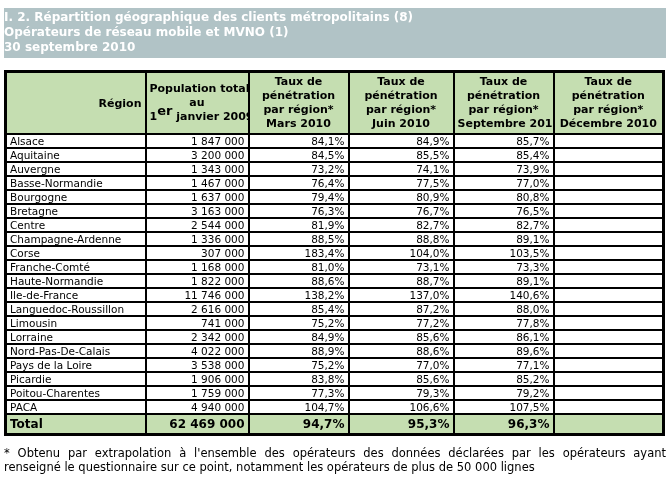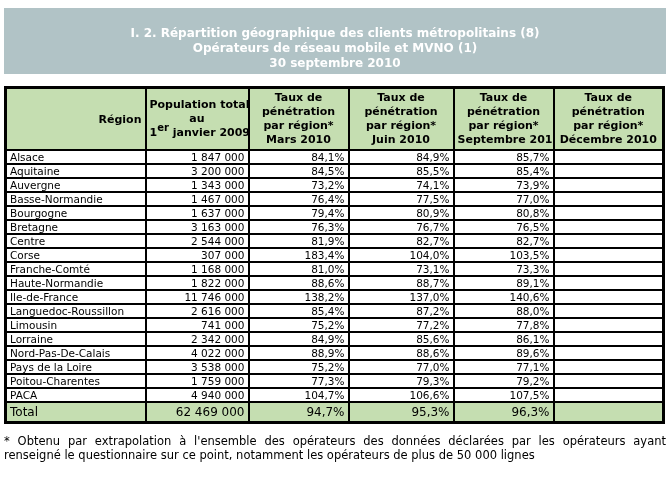--- a/index.html
+++ b/index.html
@@ -15,25 +15,25 @@
     margin: 0; padding: 0;
     width: 670px; height: 497px;
     background: #ffffff;
     font-family: "DejaVu Sans", "Liberation Sans", sans-serif;
     color: var(--text-color);
   }
   .banner {
     margin: 8px 4px 0 4px;
     background: var(--banner-bg);
     color: var(--banner-text);
-    text-align: center;
+    text-align: left;
     font-weight: bold;
     font-size: 12px;
     line-height: 15px;
-    padding: 18px 0 3px 0;
+    padding: 2px 0 3px 0;
   }
   table.data {
     margin: 12px 0 0 4px;
     width: 658px;
     border-collapse: collapse;
     table-layout: fixed;
     border: 3px solid var(--border-color);
   }
   table.data th, table.data td {
     border: 2px solid var(--border-color);
@@ -45,33 +45,33 @@
     font-size: 11px;
     font-weight: bold;
     vertical-align: middle;
     height: 58px;
     padding: 2px 3px;
   }
   th.h-left { text-align: right; }
   th.h-center { text-align: center; }
   .th-multiline { white-space: pre-line; display: block; line-height: 14px; }
   .th-month { display: block; line-height: 14px; }
-  sup { font-size: 10px; vertical-align: super; line-height: 0; }
+  sup { font-size: 13px; vertical-align: super; line-height: 0; }
   table.data td {
     font-size: 10.5px;
     line-height: 12px;
     height: 12px;
     padding: 0 3px;
     background: #ffffff;
   }
   td.cell-left { text-align: left; }
   td.cell-num { text-align: right; }
   tr.total-row td {
     background: var(--total-bg);
-    font-weight: normal;
+    font-weight: bold;
     font-size: 12px;
     height: 18px;
     line-height: 18px;
   }
   .footnote {
     margin: 10px 4px 0 4px;
     font-size: 11.5px;
     line-height: 14px;
     text-align: justify;
   }
@@ -181,20 +181,28 @@
   </tr>
       <tr>
     <td class="cell-left">Centre</td>
     <td class="cell-num">2 544 000</td>
     <td class="cell-num">81,9%</td>
     <td class="cell-num">82,7%</td>
     <td class="cell-num">82,7%</td>
     <td class="cell-num"></td>
   </tr>
       <tr>
+    <td class="cell-left">Champagne-Ardenne</td>
+    <td class="cell-num">1 336 000</td>
+    <td class="cell-num">88,5%</td>
+    <td class="cell-num">88,8%</td>
+    <td class="cell-num">89,1%</td>
+    <td class="cell-num"></td>
+  </tr>
+      <tr>
     <td class="cell-left">Corse</td>
     <td class="cell-num">307 000</td>
     <td class="cell-num">183,4%</td>
     <td class="cell-num">104,0%</td>
     <td class="cell-num">103,5%</td>
     <td class="cell-num"></td>
   </tr>
       <tr>
     <td class="cell-left">Franche-Comté</td>
     <td class="cell-num">1 168 000</td>
@@ -250,20 +258,28 @@
     <td class="cell-num">88,6%</td>
     <td class="cell-num">89,6%</td>
     <td class="cell-num"></td>
   </tr>
       <tr>
     <td class="cell-left">Pays de la Loire</td>
     <td class="cell-num">3 538 000</td>
     <td class="cell-num">75,2%</td>
     <td class="cell-num">77,0%</td>
     <td class="cell-num">77,1%</td>
+    <td class="cell-num"></td>
+  </tr>
+      <tr>
+    <td class="cell-left">Picardie</td>
+    <td class="cell-num">1 906 000</td>
+    <td class="cell-num">83,8%</td>
+    <td class="cell-num">85,6%</td>
+    <td class="cell-num">85,2%</td>
     <td class="cell-num"></td>
   </tr>
       <tr>
     <td class="cell-left">Poitou-Charentes</td>
     <td class="cell-num">1 759 000</td>
     <td class="cell-num">77,3%</td>
     <td class="cell-num">79,3%</td>
     <td class="cell-num">79,2%</td>
     <td class="cell-num"></td>
   </tr>

